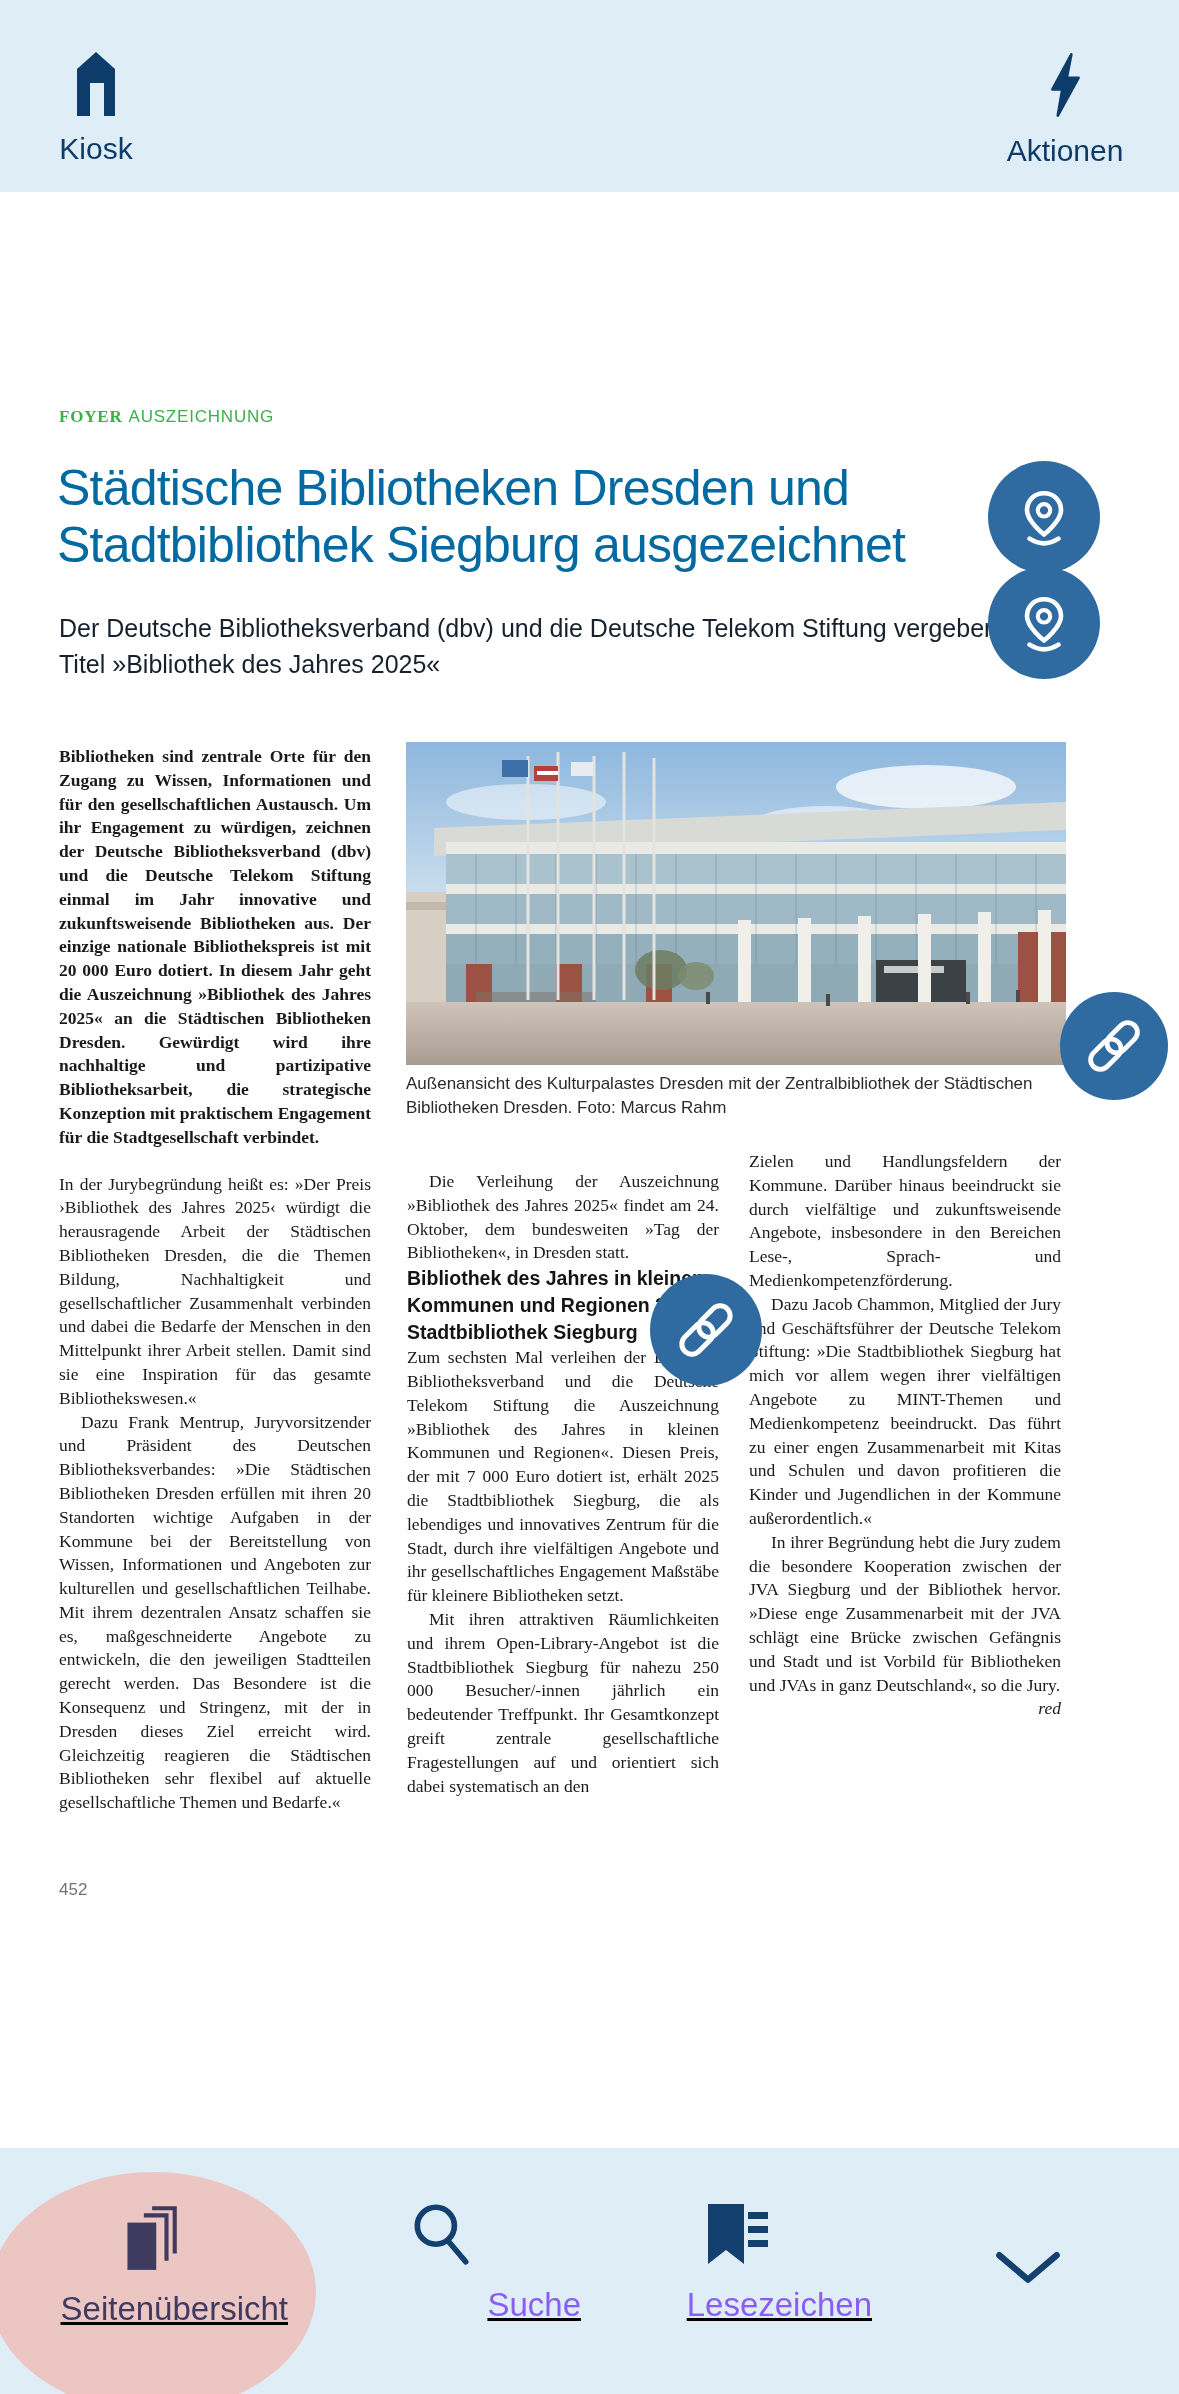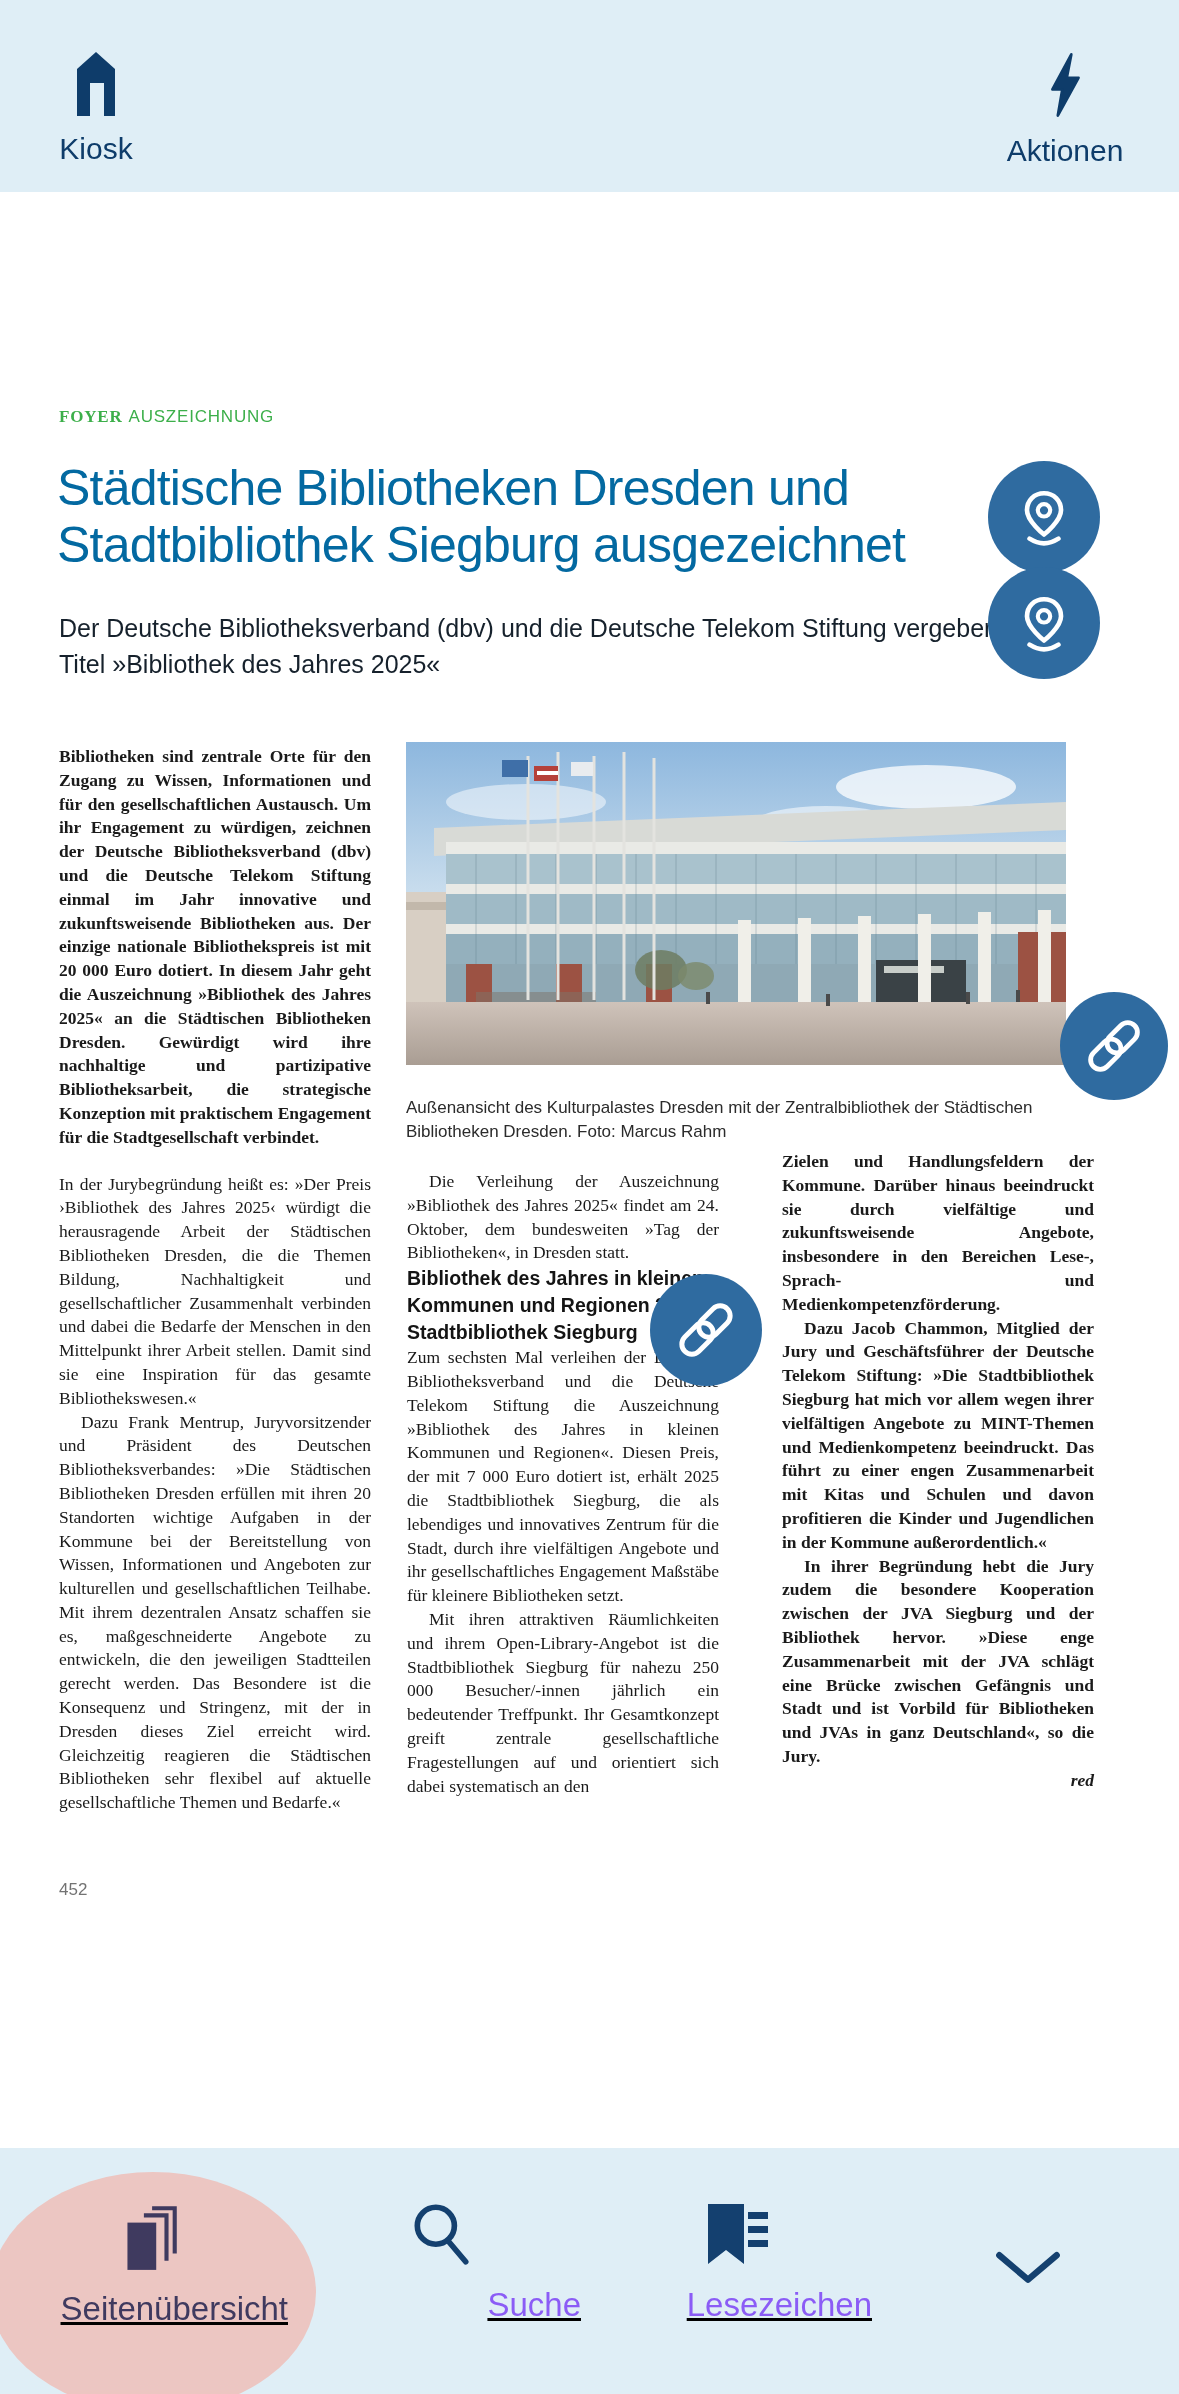--- a/index.html
+++ b/index.html
@@ -16,21 +16,21 @@
   .page{position:absolute;left:0;top:192px;width:1179px;height:1956px;background:#ffffff;}
   .kicker{position:absolute;left:59px;top:215px;font-size:17px;letter-spacing:.8px;color:#3caf4a;}
   .kicker b{font-weight:bold;margin-right:6px;font-family:Liberation Serif, serif;}
   .headline{position:absolute;left:57px;top:268px;width:1000px;
     font-size:50px;line-height:57px;font-weight:500;letter-spacing:-.8px;color:#0369a1;}
   .subtitle{position:absolute;left:59px;top:418px;width:985px;
     font-size:25px;line-height:36px;color:#16212c;}
   .roundbtn{position:absolute;border-radius:50%;background:#2f6ba0;
     display:flex;align-items:center;justify-content:center;}
   .photo{position:absolute;left:406px;top:550px;width:660px;height:323px;overflow:hidden;}
-  .caption{position:absolute;left:406px;top:904px;width:648px;
+  .caption{position:absolute;left:406px;top:880px;width:648px;
     font-size:17px;line-height:24px;color:#2b2b2b;}
   .col{position:absolute;width:312px;font-family:"Liberation Serif",serif;
     font-size:17.5px;line-height:23.8px;color:#1a1a1a;text-align:justify;}
   .col p{margin:0;}
   .col p.indent{text-indent:22px;}
   .col p.gap{margin-top:23px;}
   .col .lead{font-weight:bold;}
   .subhead{font-family:"Liberation Sans",sans-serif;font-weight:bold;
     font-size:19.5px;line-height:27px;text-align:left;margin:30px 0 26px 0;color:#141414;}
   .signature{text-align:right;font-style:italic;margin-top:2px;}
@@ -194,21 +194,21 @@
     <p class="indent">Dazu Frank Mentrup, Juryvorsitzender und Präsident des Deutschen Bibliotheksverbandes: »Die Städtischen Bibliotheken Dresden erfüllen mit ihren 20 Standorten wichtige Aufgaben in der Kommune bei der Bereitstellung von Wissen, Informationen und Angeboten zur kulturellen und gesellschaftlichen Teilhabe. Mit ihrem dezentralen Ansatz schaffen sie es, maßgeschneiderte Angebote zu entwickeln, die den jeweiligen Stadtteilen gerecht werden. Das Besondere ist die Konsequenz und Stringenz, mit der in Dresden dieses Ziel erreicht wird. Gleichzeitig reagieren die Städtischen Bibliotheken sehr flexibel auf aktuelle gesellschaftliche Themen und Bedarfe.«</p>
   </div>
 
   <div class="col" style="left:407px;top:958px;margin-top:20px;">
     <p class="indent">Die Verleihung der Auszeichnung »Bibliothek des Jahres 2025« findet am 24. Oktober, dem bundesweiten »Tag der Bibliotheken«, in Dresden statt.</p>
     <p class="subhead">Bibliothek des Jahres in kleinen Kommunen und Regionen 2025: Stadtbibliothek Siegburg</p>
     <p>Zum sechsten Mal verleihen der Deutsche Bibliotheksverband und die Deutsche Telekom Stiftung die Auszeichnung »Bibliothek des Jahres in kleinen Kommunen und Regionen«. Diesen Preis, der mit 7 000 Euro dotiert ist, erhält 2025 die Stadtbibliothek Siegburg, die als lebendiges und innovatives Zentrum für die Stadt, durch ihre vielfältigen Angebote und ihr gesellschaftliches Engagement Maßstäbe für kleinere Bibliotheken setzt.</p>
     <p class="indent">Mit ihren attraktiven Räumlichkeiten und ihrem Open-Library-Angebot ist die Stadtbibliothek Siegburg für nahezu 250 000 Besucher/-innen jährlich ein bedeutender Treffpunkt. Ihr Gesamtkonzept greift zentrale gesellschaftliche Fragestellungen auf und orientiert sich dabei systematisch an den</p>
   </div>
 
-  <div class="col" style="left:782px;top:958px;font-weight:bold;">
+  <div class="col" style="left:749px;top:958px;">
     <p>Zielen und Handlungsfeldern der Kommune. Darüber hinaus beeindruckt sie durch vielfältige und zukunftsweisende Angebote, insbesondere in den Bereichen Lese-, Sprach- und Medienkompetenzförderung.</p>
     <p class="indent">Dazu Jacob Chammon, Mitglied der Jury und Geschäftsführer der Deutsche Telekom Stiftung: »Die Stadtbibliothek Siegburg hat mich vor allem wegen ihrer vielfältigen Angebote zu MINT-Themen und Medienkompetenz beeindruckt. Das führt zu einer engen Zusammenarbeit mit Kitas und Schulen und davon profitieren die Kinder und Jugendlichen in der Kommune außerordentlich.«</p>
     <p class="indent">In ihrer Begründung hebt die Jury zudem die besondere Kooperation zwischen der JVA Siegburg und der Bibliothek hervor. »Diese enge Zusammenarbeit mit der JVA schlägt eine Brücke zwischen Gefängnis und Stadt und ist Vorbild für Bibliotheken und JVAs in ganz Deutschland«, so die Jury.</p>
     <p class="signature">red</p>
   </div>
 
   <div class="roundbtn" style="left:650px;top:1082px;width:112px;height:112px;">
     <svg width="64" height="64" viewBox="0 0 64 64">
       <g transform="rotate(-45 32 32)" fill="none" stroke="#ffffff" stroke-width="5">
         <rect x="2" y="22" width="36" height="20" rx="10"></rect>

